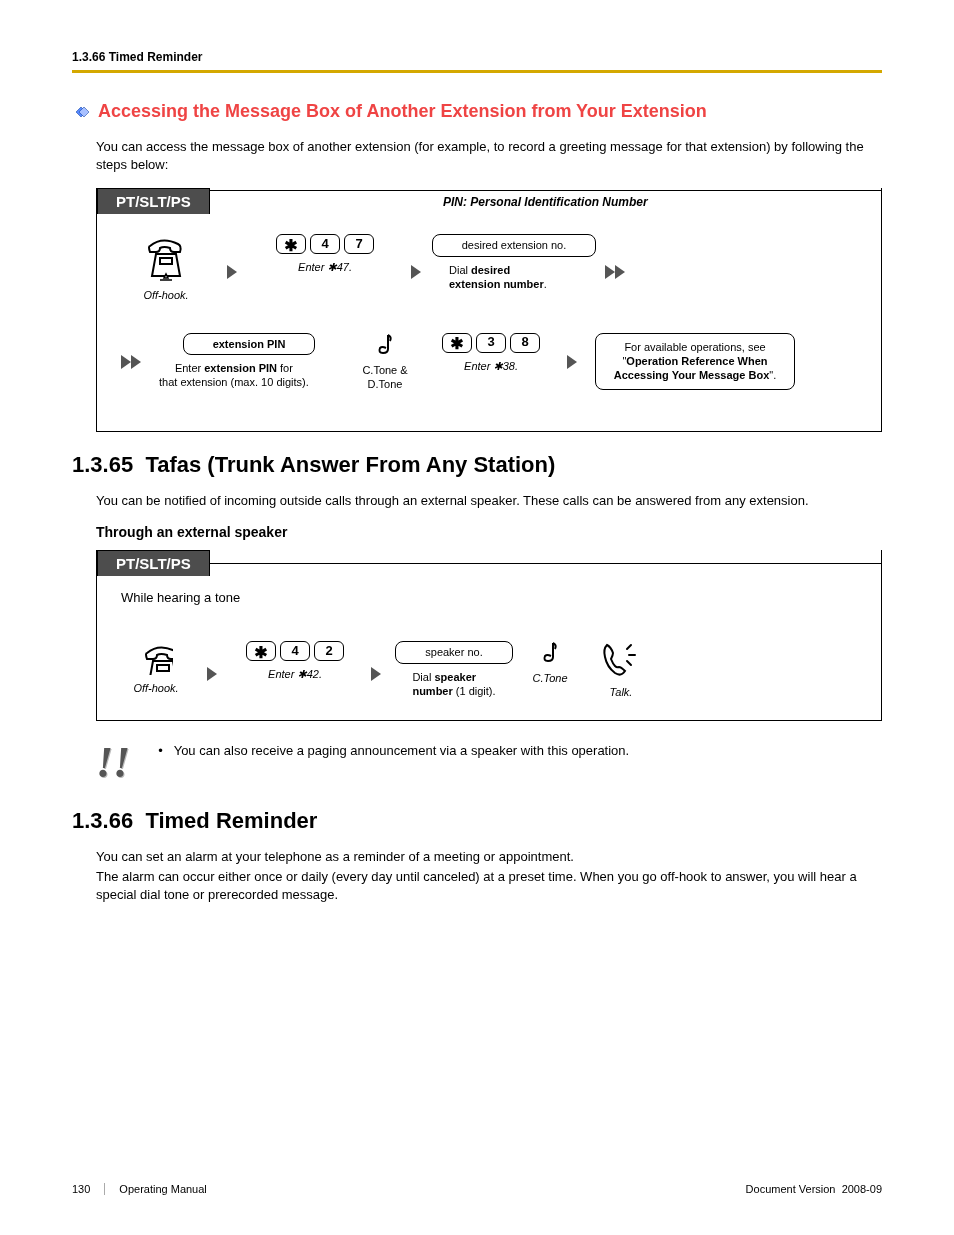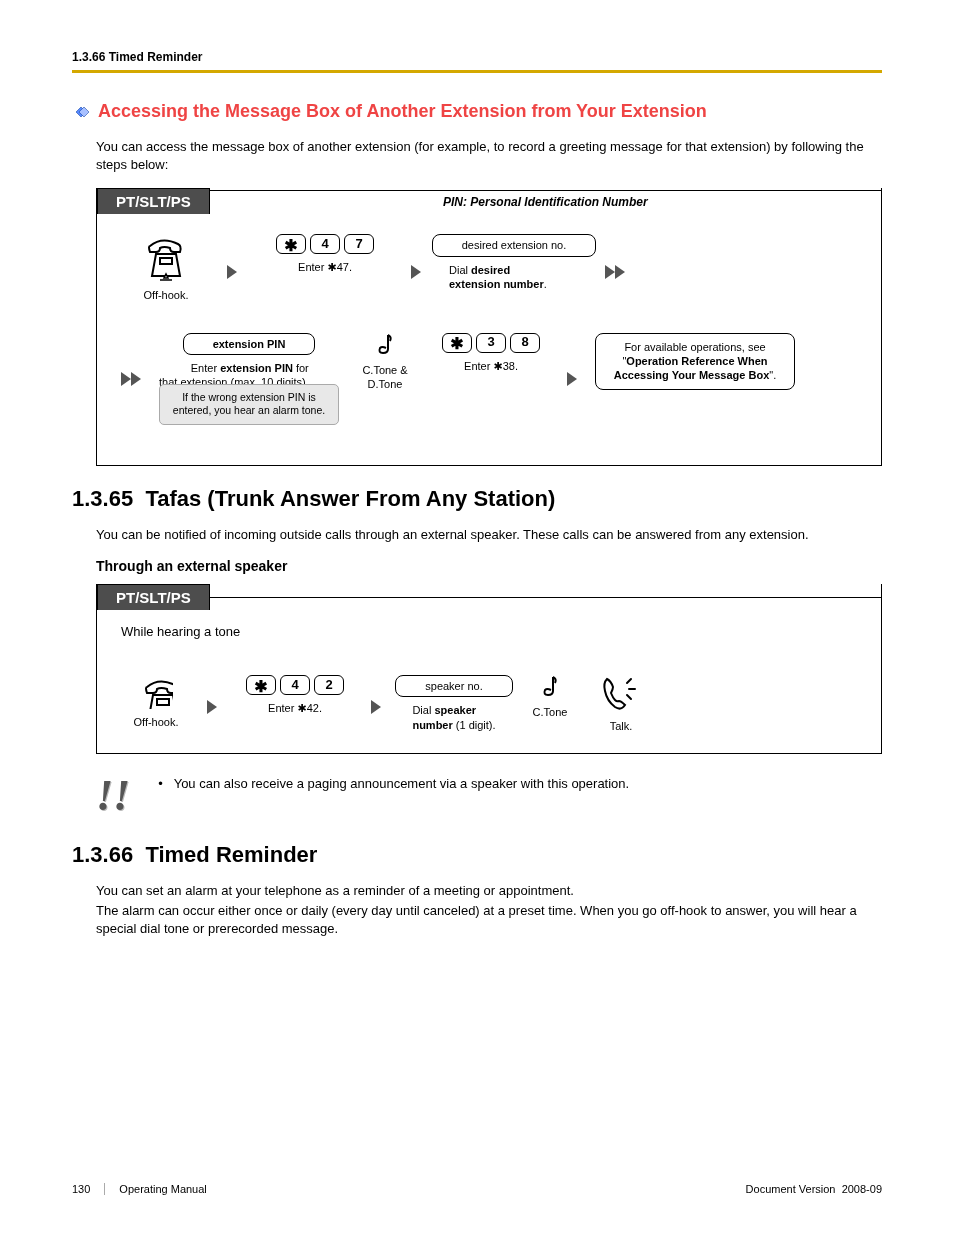--- a/index.html
+++ b/index.html
@@ -96,21 +96,21 @@
   }
   .step-cell {
     display: flex;
     flex-direction: column;
     align-items: center;
     gap: 6px;
     font-size: 11px;
     text-align: center;
     line-height: 1.3;
   }
-  .step-cell .caption { white-space: nowrap; }
+  .step-cell .caption { white-space: nowrap; font-style: italic; }
   .step-cell .caption-wrap { }
   .arrow {
     align-self: center;
     margin-top: 10px;
   }
   .key-group {
     display: flex;
     gap: 4px;
   }
   .key {
@@ -290,25 +290,24 @@
             <use href="#dtri"></use>
           </svg></div>
     </div>
 
     <div class="step-row" style="align-items:flex-start">
       <div class="arrow" style="margin-top:4px"><svg class="dtri">
             <use href="#dtri"></use>
           </svg></div>
       <div class="step-cell" style="align-items:flex-start;width:180px">
         <div class="input-box" style="align-self:center;font-weight:bold">extension PIN</div>
-        <span class="caption-wrap" style="text-align:right">
+        <span class="caption-wrap" style="text-align:center">
           <span>Enter </span><b>extension PIN</b><span> for</span><br>
           <span>that extension (max. 10 digits).</span>
         </span>
-        <div class="callout">If the wrong extension PIN is entered, you hear an alarm tone.</div>
       </div>
       <div class="step-cell" style="width:60px">
         <svg class="note">
             <use href="#note-icon"></use>
           </svg>
         <span class="caption-wrap">
           <span>C.Tone &amp;</span><br><span>D.Tone</span>
         </span>
       </div>
       <div class="step-cell" style="width:120px">

